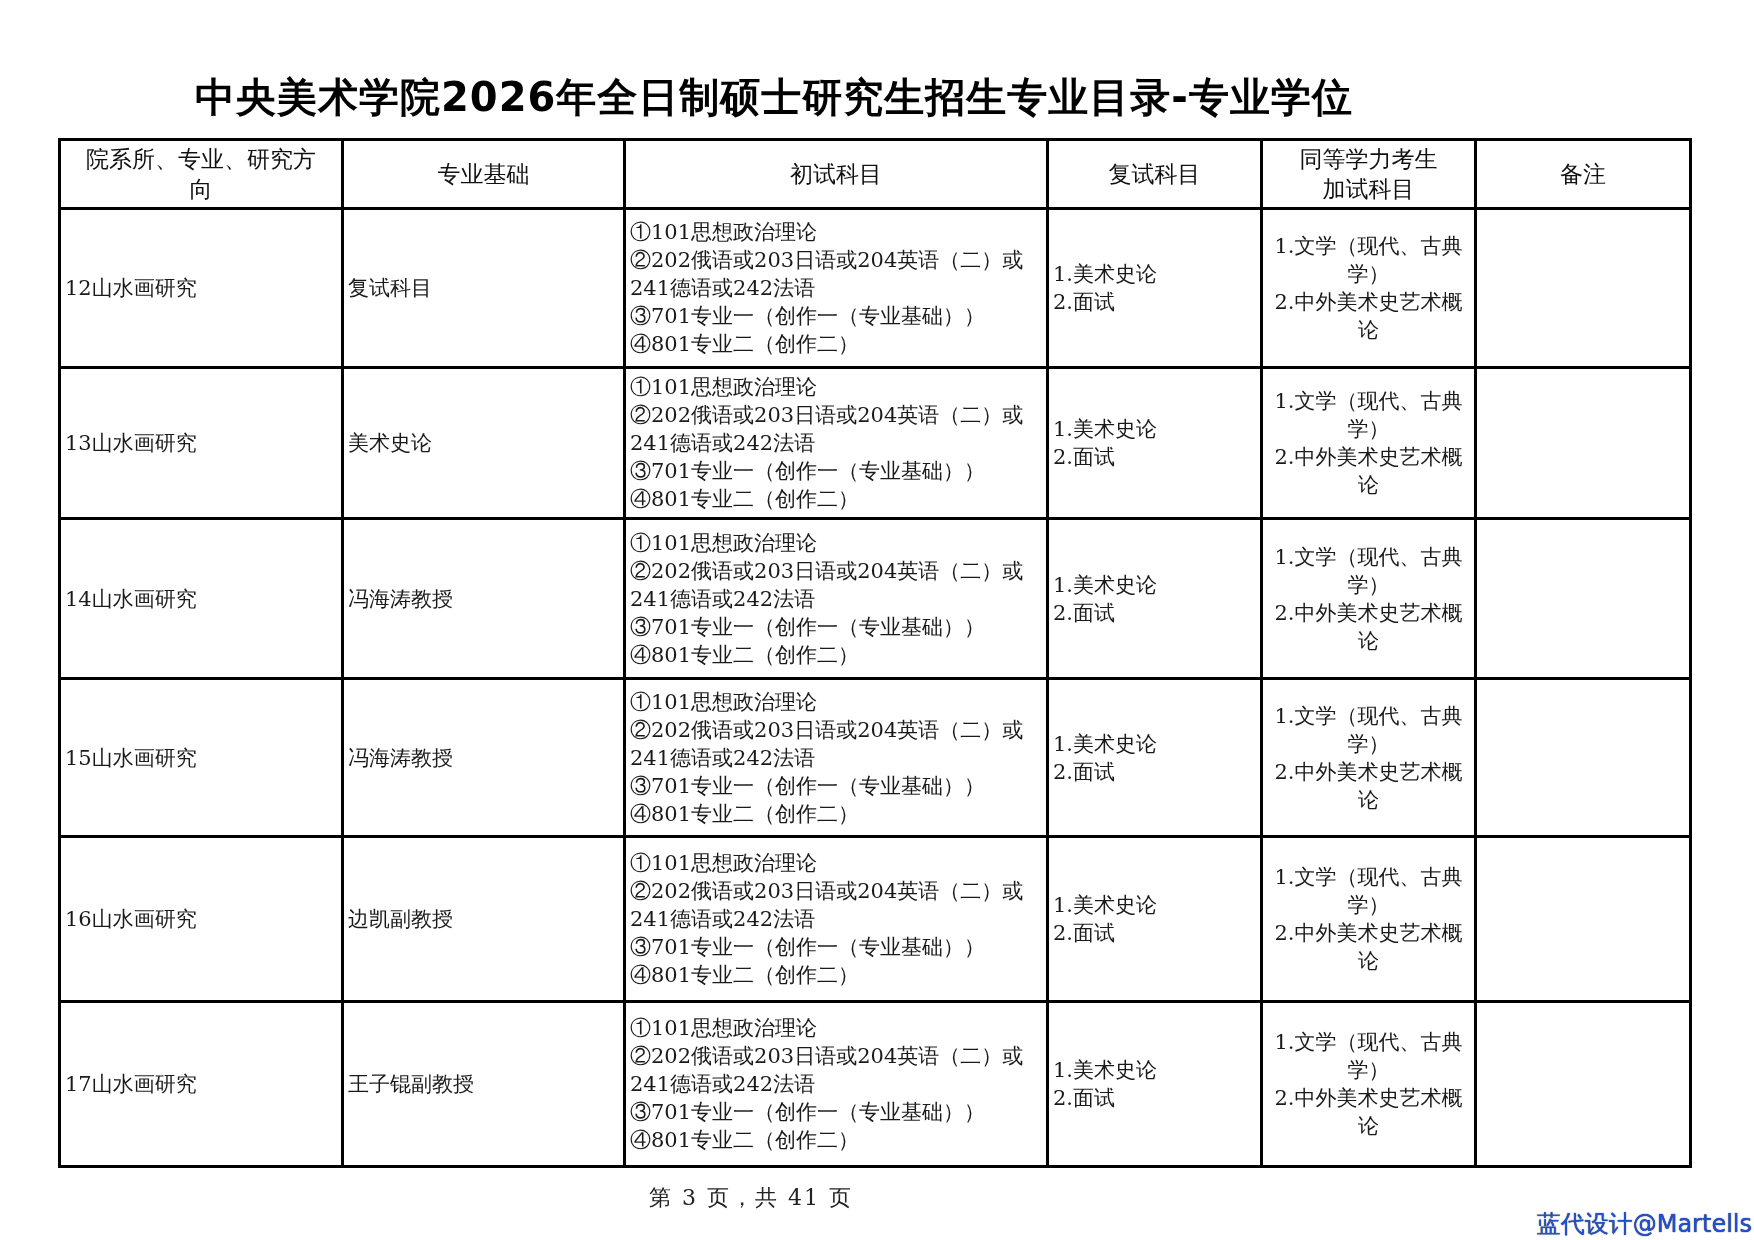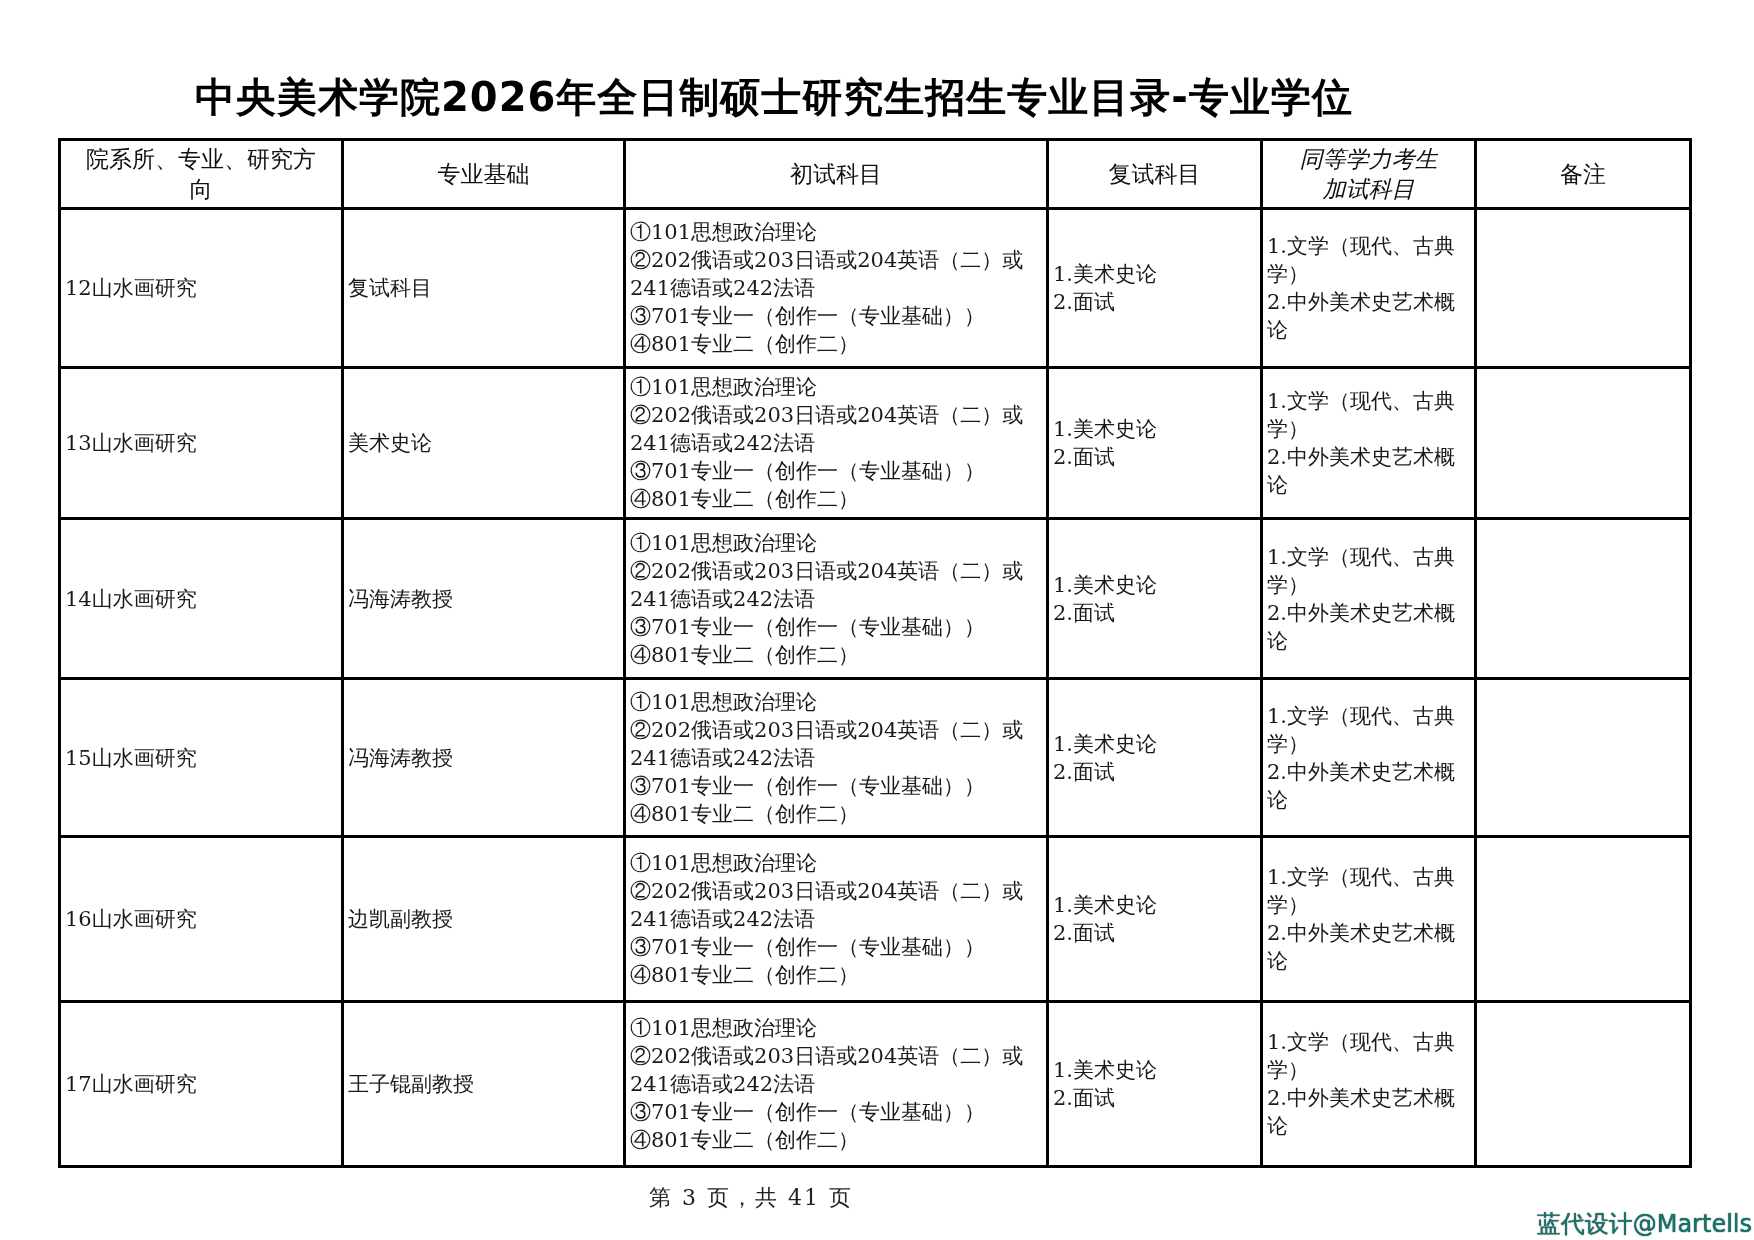--- a/index.html
+++ b/index.html
@@ -8,25 +8,25 @@
   .title { position:absolute; left:0; top:70px; width:1548px; text-align:center;
            font-family:"DejaVu Sans","Liberation Sans",sans-serif; font-weight:bold;
            font-size:40px; letter-spacing:1px; color:#000; }
   table.catalog { position:absolute; left:58px; top:138px; border-collapse:collapse;
            table-layout:fixed; width:1631px; }
   table.catalog th, table.catalog td { border:3px solid #000; padding:0 4px; vertical-align:middle; }
   table.catalog th { font-family:"DejaVu Sans","Liberation Sans",sans-serif; font-weight:normal;
            font-size:23px; text-align:center; line-height:30px; height:66px; color:#111; }
   table.catalog td { font-size:21px; line-height:28px; text-align:left; color:#1a1a1a; }
   .line { display:block; white-space:nowrap; }
-  .wrap { display:block; }
+  .wrap { display:block;text-align:center; }
   .footer { position:absolute; left:0; width:1502px; top:1183px; text-align:center;
             font-size:22px; color:#222; letter-spacing:2px; }
   .watermark { position:absolute; right:2px; top:1208px; font-family:"DejaVu Sans","Liberation Sans",sans-serif;
-            font-size:24px; color:#0f766e; text-shadow:0 0 1px #555, 0 0 1px #555; }
+            font-size:24px; color:#1d4ed8; text-shadow:0 0 1px #555, 0 0 1px #555; }
 </style>
 </head>
 <body>
 
 <div class="title">中央美术学院2026年全日制硕士研究生招生专业目录-专业学位</div>
 
 <table class="catalog">
   <colgroup>
     <col style="width:283px">
       <col style="width:282px">
@@ -34,21 +34,21 @@
     <col style="width:214px">
       <col style="width:214px">
       <col style="width:215px">
   </colgroup>
   <thead>
     <tr>
       <th style="padding:0 14px;">院系所、专业、研究方向</th>
       <th>专业基础</th>
       <th>初试科目</th>
       <th>复试科目</th>
-      <th style="padding:0 30px;font-style:italic;">同等学力考生加试科目</th>
+      <th style="padding:0 30px;">同等学力考生加试科目</th>
       <th>备注</th>
     </tr>
   </thead>
   <tbody>
 
     <tr style="height:159px">
       <td>12山水画研究</td>
       <td>复试科目</td>
       <td>
         <span class="line">①101思想政治理论</span>

